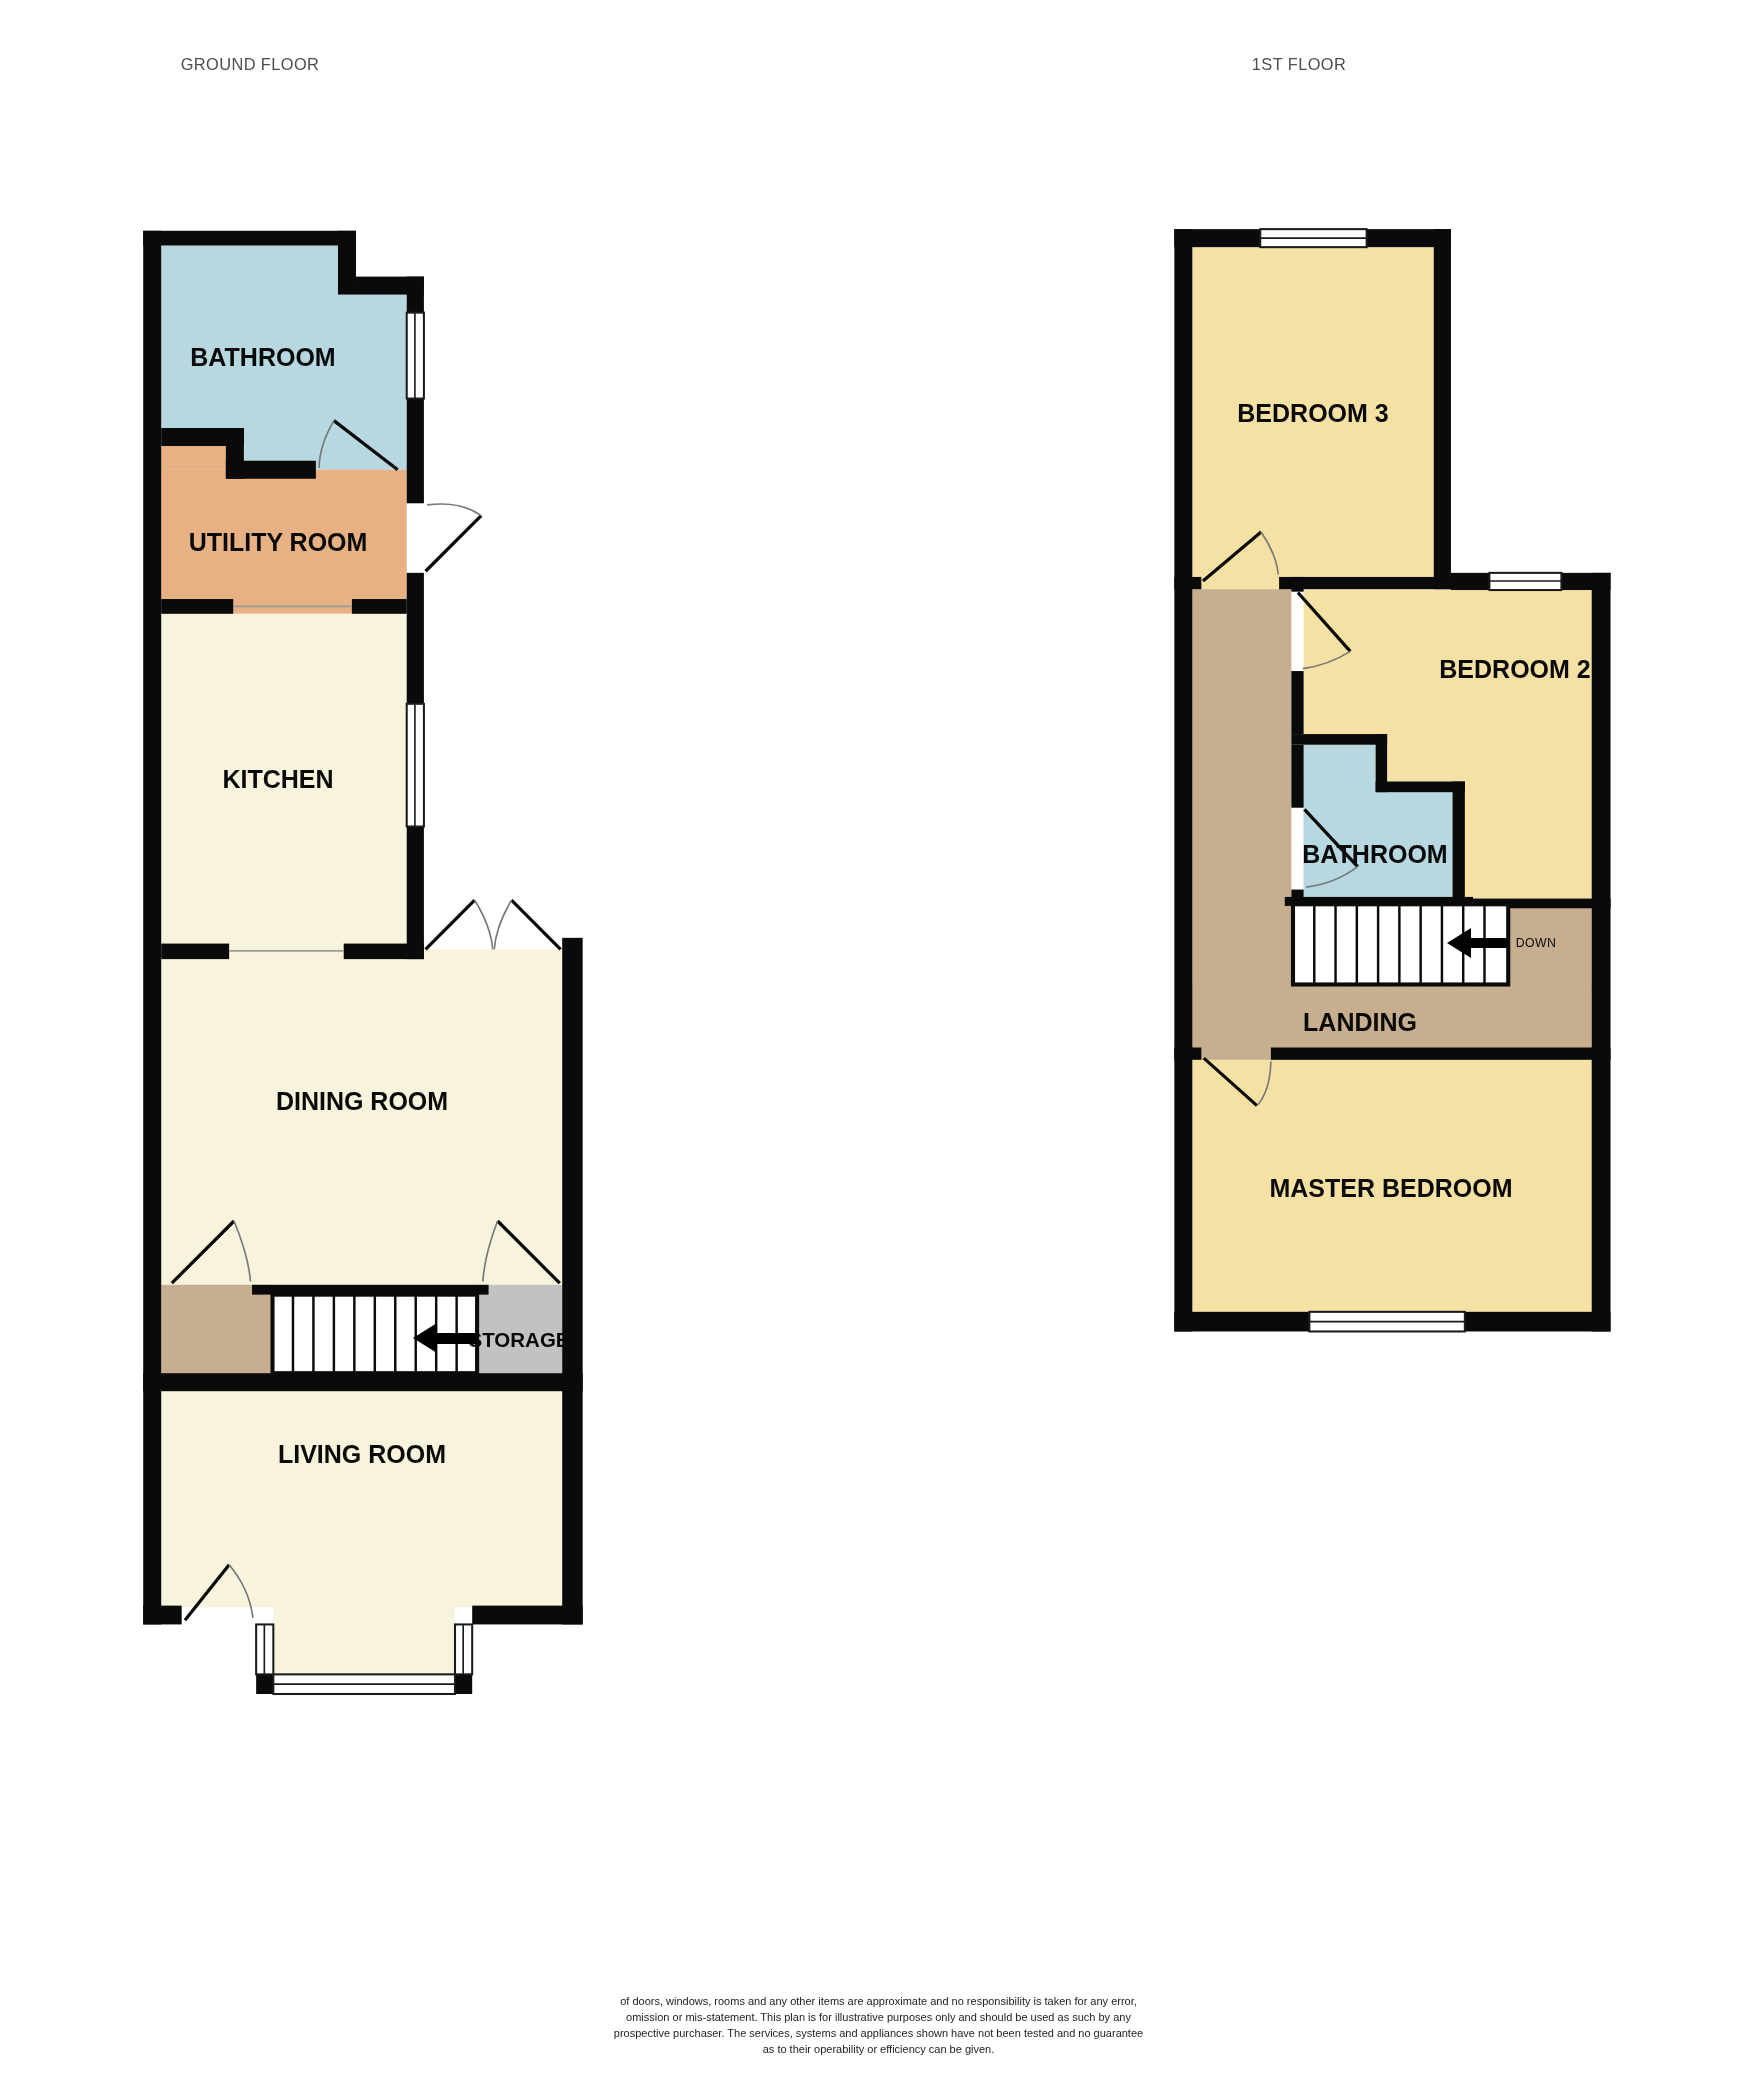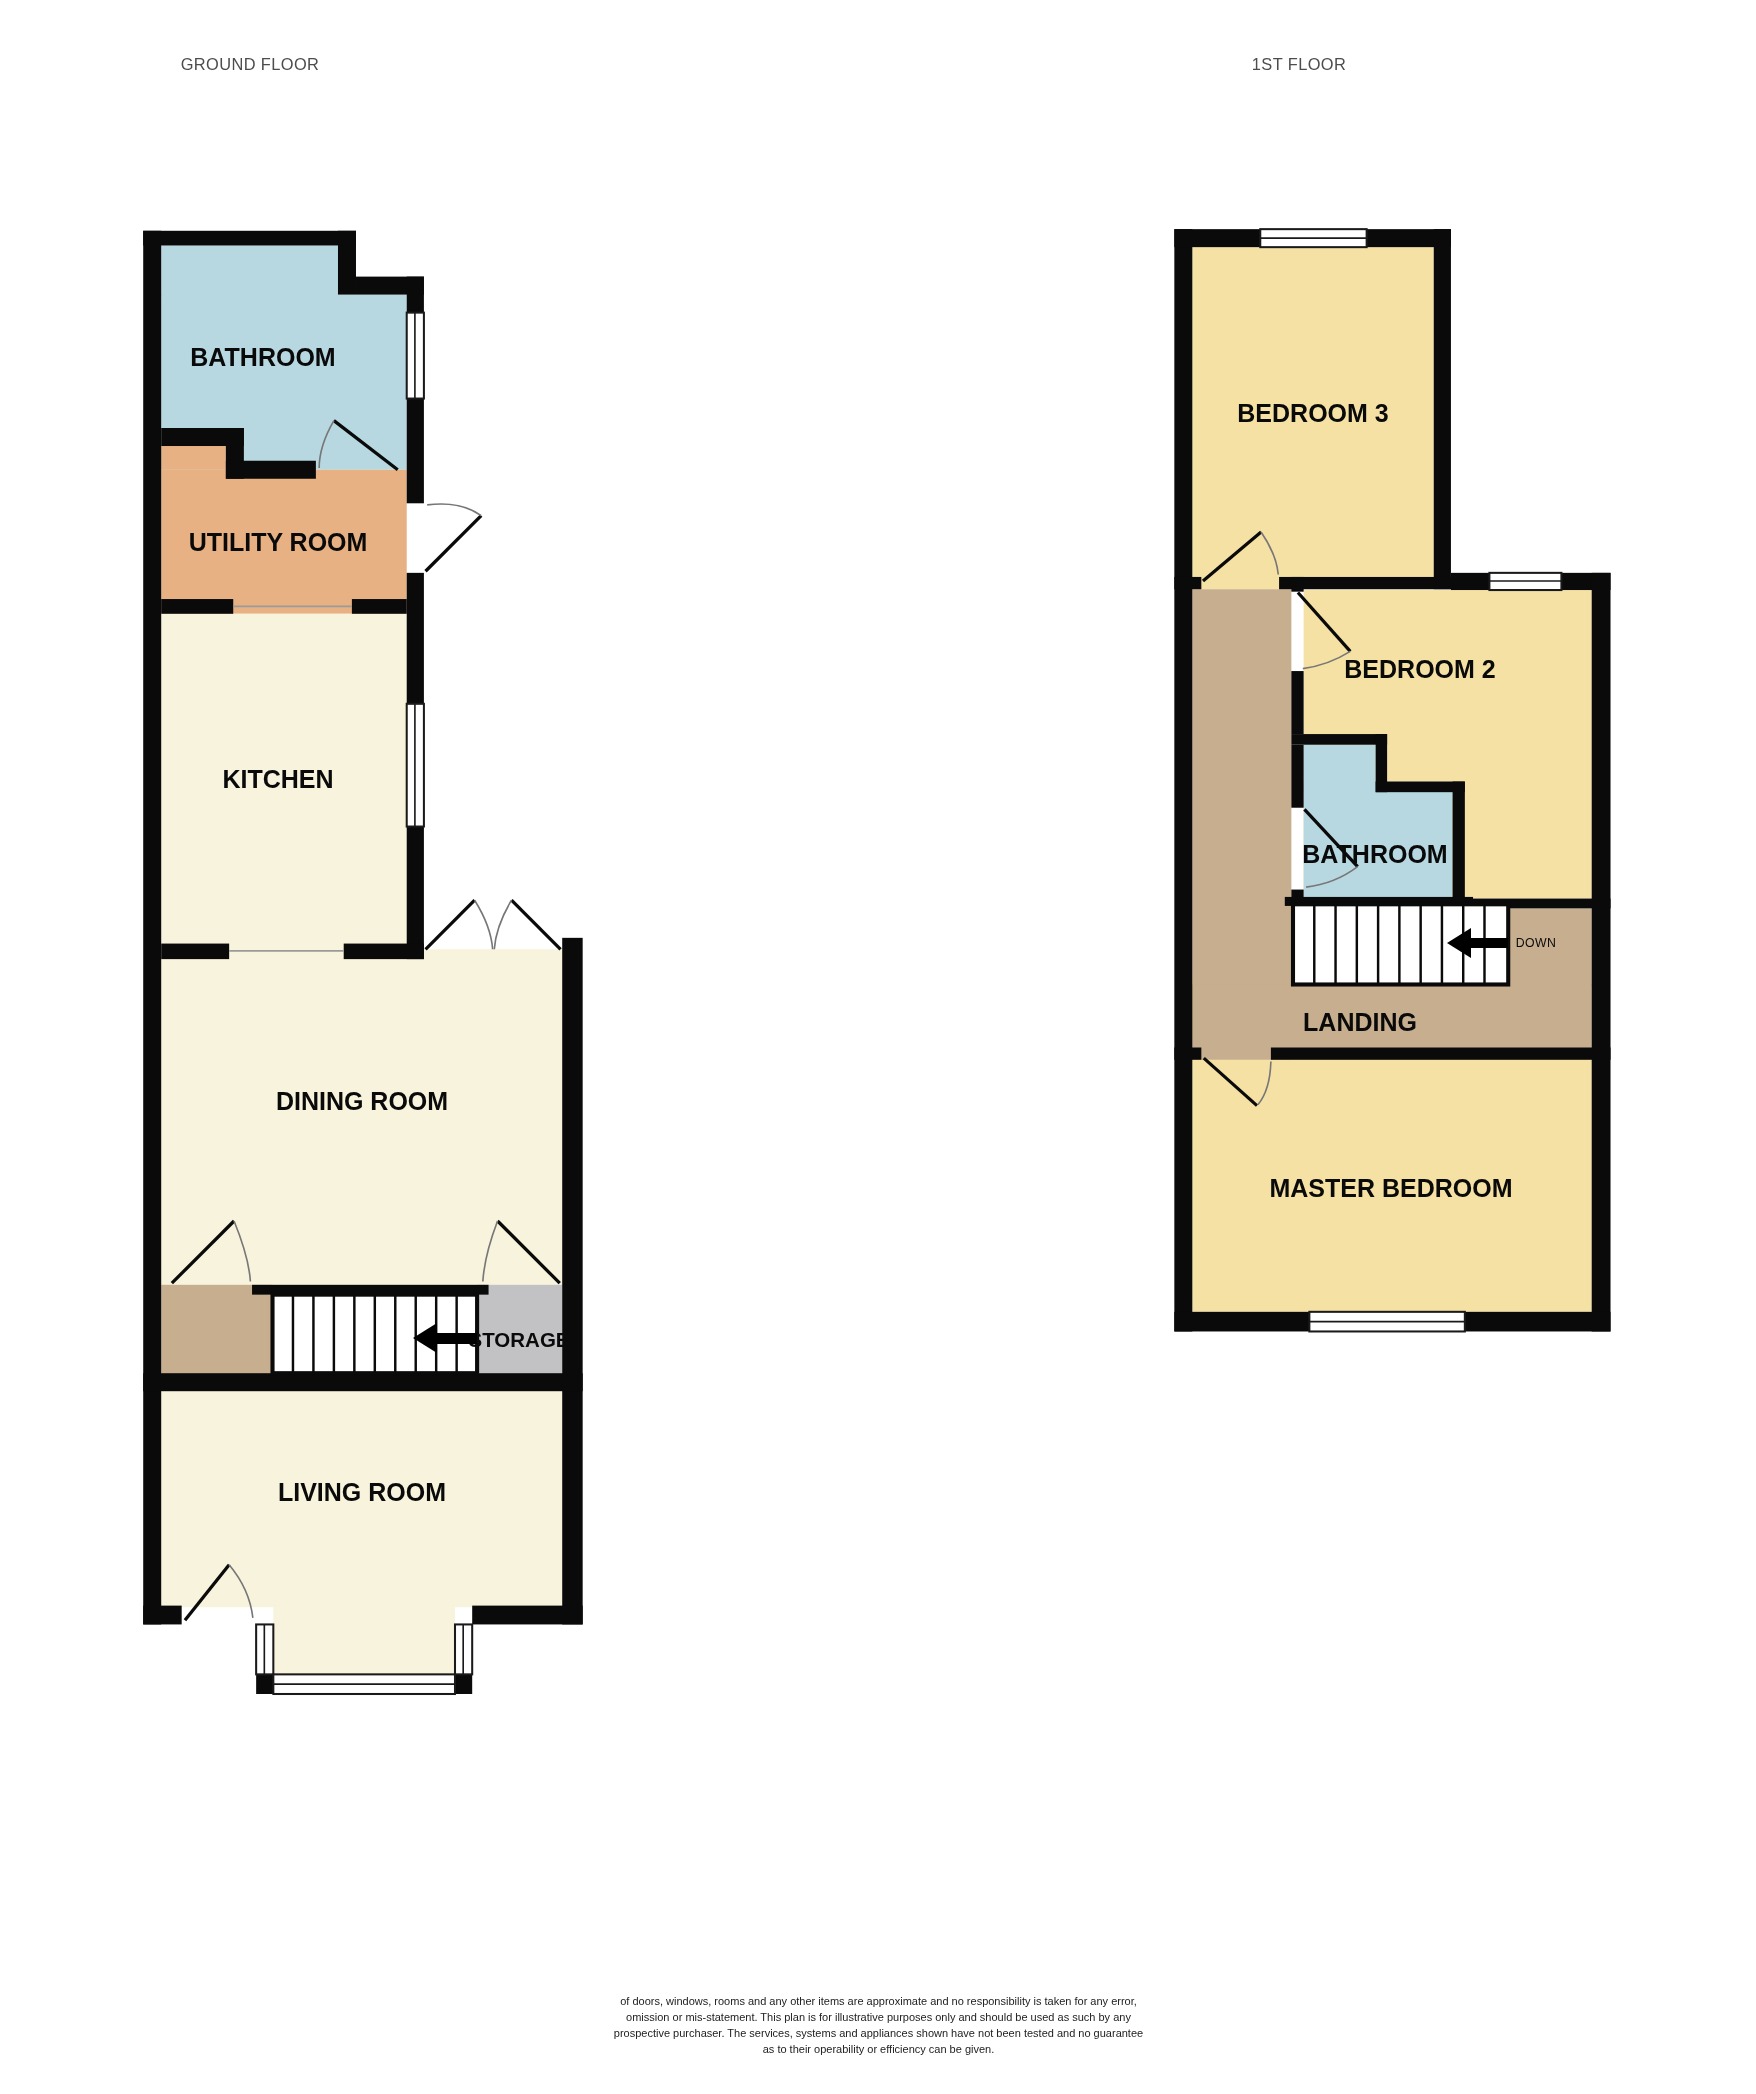--- a/index.html
+++ b/index.html
@@ -273,24 +273,24 @@
   </svg>
 
   <div class="floor-title" style="left:250px; top:64px;">GROUND FLOOR</div>
   <div class="floor-title" style="left:1299px; top:64px;">1ST FLOOR</div>
 
   <div class="room-label" style="left:263px; top:357px;">BATHROOM</div>
   <div class="room-label" style="left:278px; top:542px;">UTILITY ROOM</div>
   <div class="room-label" style="left:278px; top:779px;">KITCHEN</div>
   <div class="room-label" style="left:362px; top:1101px;">DINING ROOM</div>
   <div class="room-label small" style="left:519px; top:1340px;">STORAGE</div>
-  <div class="room-label" style="left:362px; top:1492px;">LIVING ROOM</div>
+  <div class="room-label" style="left:362px; top:1454px;">LIVING ROOM</div>
 
   <div class="room-label" style="left:1313px; top:413px;">BEDROOM 3</div>
-  <div class="room-label" style="left:1420px; top:669px;text-align:right;">BEDROOM 2</div>
+  <div class="room-label" style="left:1515px; top:669px;text-align:right;">BEDROOM 2</div>
   <div class="room-label" style="left:1375px; top:854px;">BATHROOM</div>
   <div class="room-label" style="left:1360px; top:1022px;">LANDING</div>
   <div class="room-label" style="left:1391px; top:1188px;">MASTER BEDROOM</div>
   <div class="tiny-label" style="left:1536px; top:943px;">DOWN</div>
 
   <div class="arrow-left" style="left:413px; top:1323px; width:64px; height:31px;">
     <div class="head"></div>
     <div class="shaft" style="left:23px; top:9.8px; width:41px; height:11.5px;"></div>
   </div>
   <div class="arrow-left" style="left:1447px; top:928px; width:61px; height:31px;">

